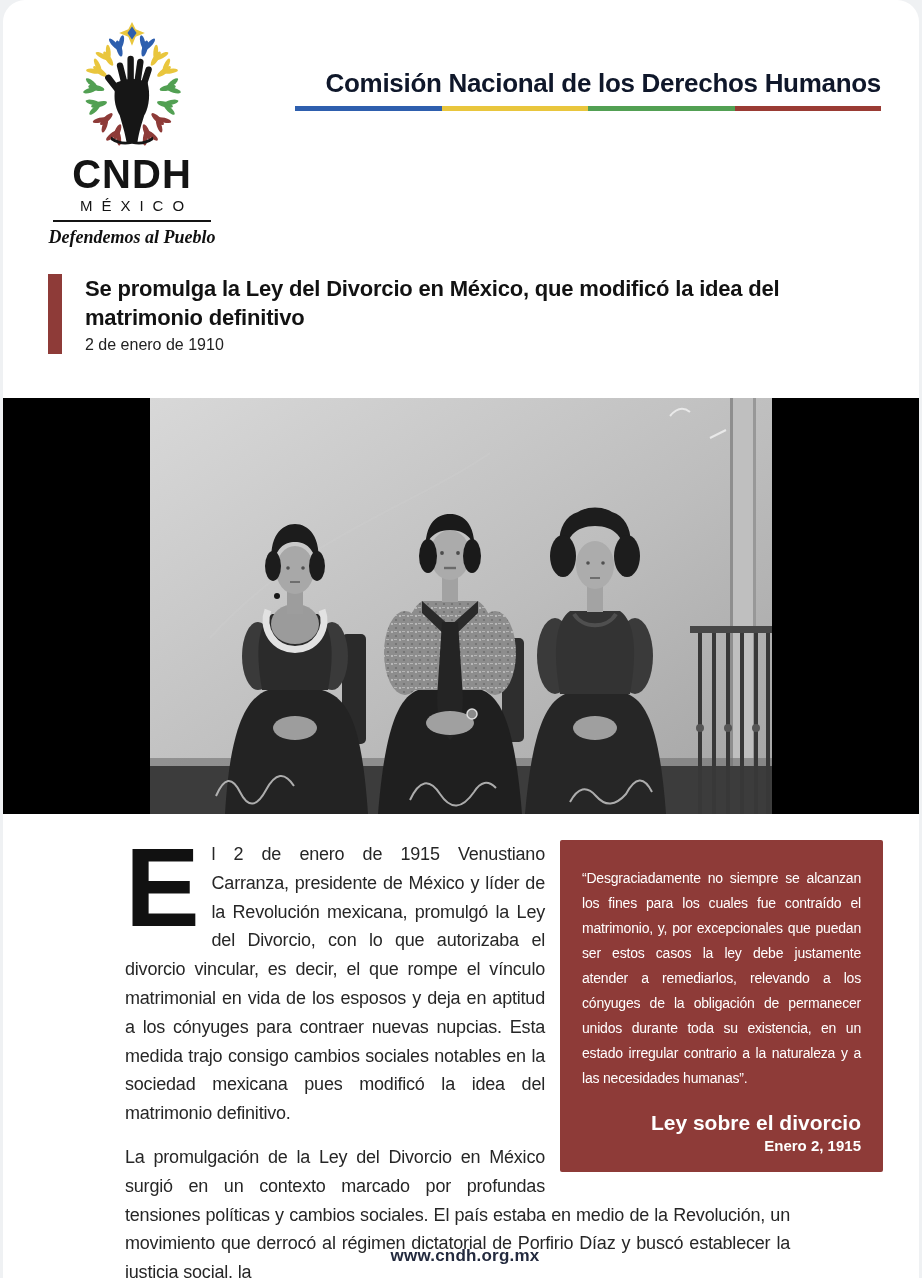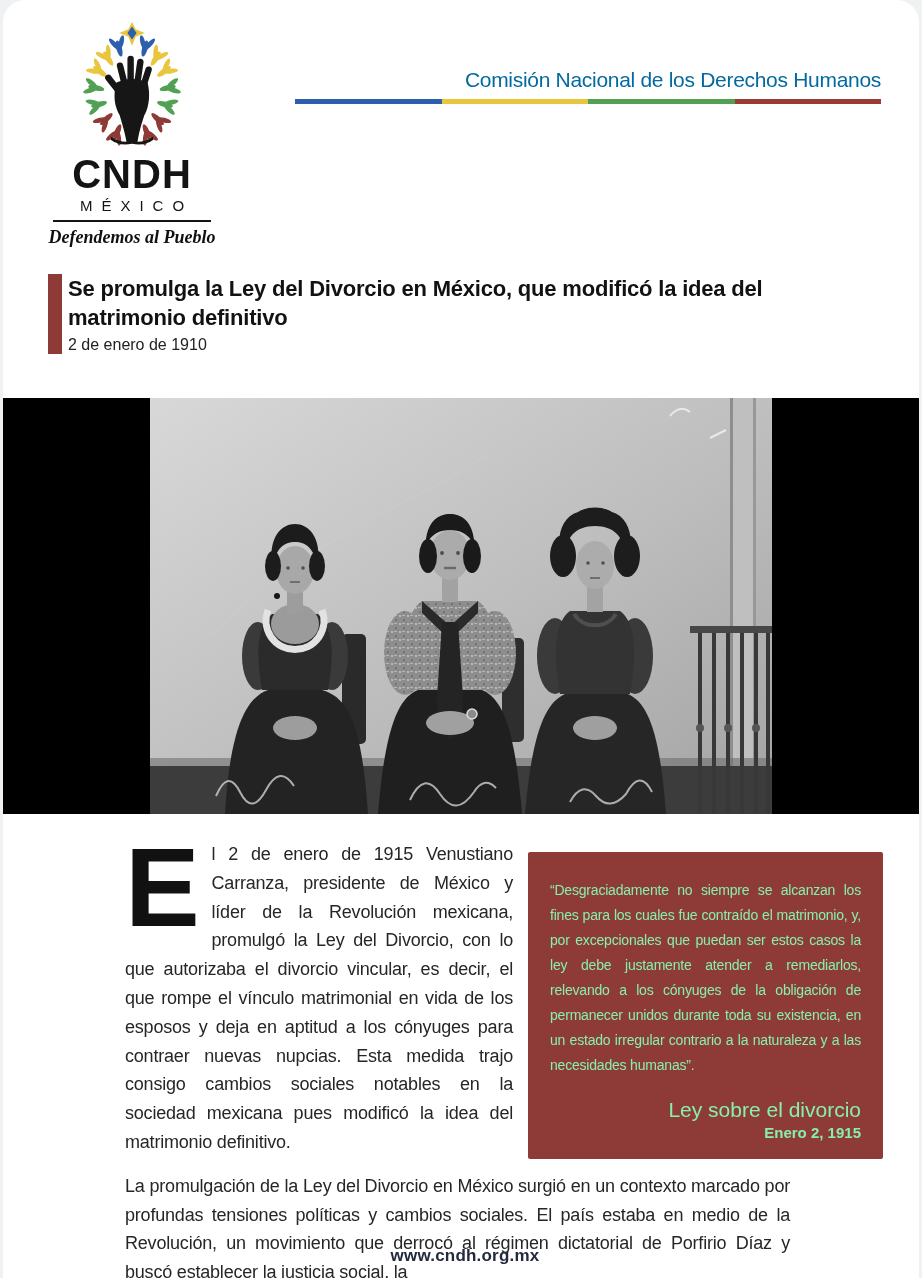--- a/index.html
+++ b/index.html
@@ -20,41 +20,41 @@
   }
   
   .header { display: flex; justify-content: space-between; padding: 22px 38px 0 40px; }
   .logo { width: 178px; text-align: center; }
   .logo-emblem { display:block; margin: 0 auto; }
   .logo-acronym { font-size: 40px; font-weight: 700; letter-spacing: 1px; color:#141414; line-height: 40px; margin-top: 2px; }
   .logo-country { font-size: 15px; font-weight: 400; letter-spacing: 9px; text-indent: 9px; color:#141414; line-height: 18px; margin-top: 3px; }
   .logo-rule { width: 158px; border-top: 2px solid #141414; margin: 5px auto 0; }
   .logo-motto { font-family: "Liberation Serif", serif; font-style: italic; font-weight: 700; font-size: 18px; color:#101010; margin-top: 5px; }
   .header-right { margin-top: 46px; width: 586px; text-align: right; }
-  .org-name { font-size: 21px; font-weight: 400; color: #0369a1; white-space: nowrap; letter-spacing: -0.3px; }
+  .org-name { font-size: 26px; font-weight: 700; color: #0f172a; white-space: nowrap; letter-spacing: -0.3px; }
   .divider { display: flex; height: 5px; margin: 7px 0 11px; }
   .divider span { flex: 1; }
   .department { font-size: 28px; font-weight: 500; color: #2b3245; letter-spacing: -0.2px; }
   
-  .title-block { display: flex; gap: 6px; margin: 26px 40px 0 45px; }
+  .title-block { display: flex; gap: 23px; margin: 26px 40px 0 45px; }
   .accent-bar { width: 14px; min-height: 78px; flex: 0 0 14px; }
   .title-text h1 { margin: 0; font-size: 22px; line-height: 29px; font-weight: 700; color: #121212; letter-spacing: -0.2px; max-width: 790px; }
   .article-date { font-size: 16px; color: #222; margin-top: 4px; }
   
   .photo-band { margin-top: 44px; height: 416px; background: #000; display: flex; justify-content: center; }
   
   .content { margin: 26px 129px 0 122px; text-align: justify; }
   .quote-box {
-    float: right; width: 355px;
-    margin: 12px -93px 10px 15px;
+    float: right; width: 323px;
+    margin: 0 -93px 10px 15px;
     padding: 26px 22px 18px;
-    color: #86efac; border-radius: 2px;
+    color: #ffffff; border-radius: 2px;
   }
   .quote-text { margin: 0; font-size: 14px; line-height: 25px; letter-spacing: -0.2px; text-align: justify; }
-  .quote-source { font-size: 21px; font-weight: 400; text-align: right; margin-top: 20px; }
+  .quote-source { font-size: 21px; font-weight: 700; text-align: right; margin-top: 20px; }
   .quote-source-date { font-size: 15px; font-weight: 600; text-align: right; margin-top: 2px; }
   .para { font-size: 18px; line-height: 28.8px; letter-spacing: -0.2px; color: #262626; margin: 0; }
   .para1 { margin-bottom: 15px; }
   .dropcap { float: left; font-size: 112px; line-height: 84px; height: 84px; font-weight: 700; color: #111; margin: 6px 12px 0 0; }
   
   .footer { position: absolute; bottom: 12px; left: 0; width: 100%; text-align: center; padding-left: 8px; }
   .site-url { font-size: 17px; font-weight: 700; color: #232a3e; letter-spacing: 0.2px; text-decoration: none; }
 </style>
 </head>
 <body>

